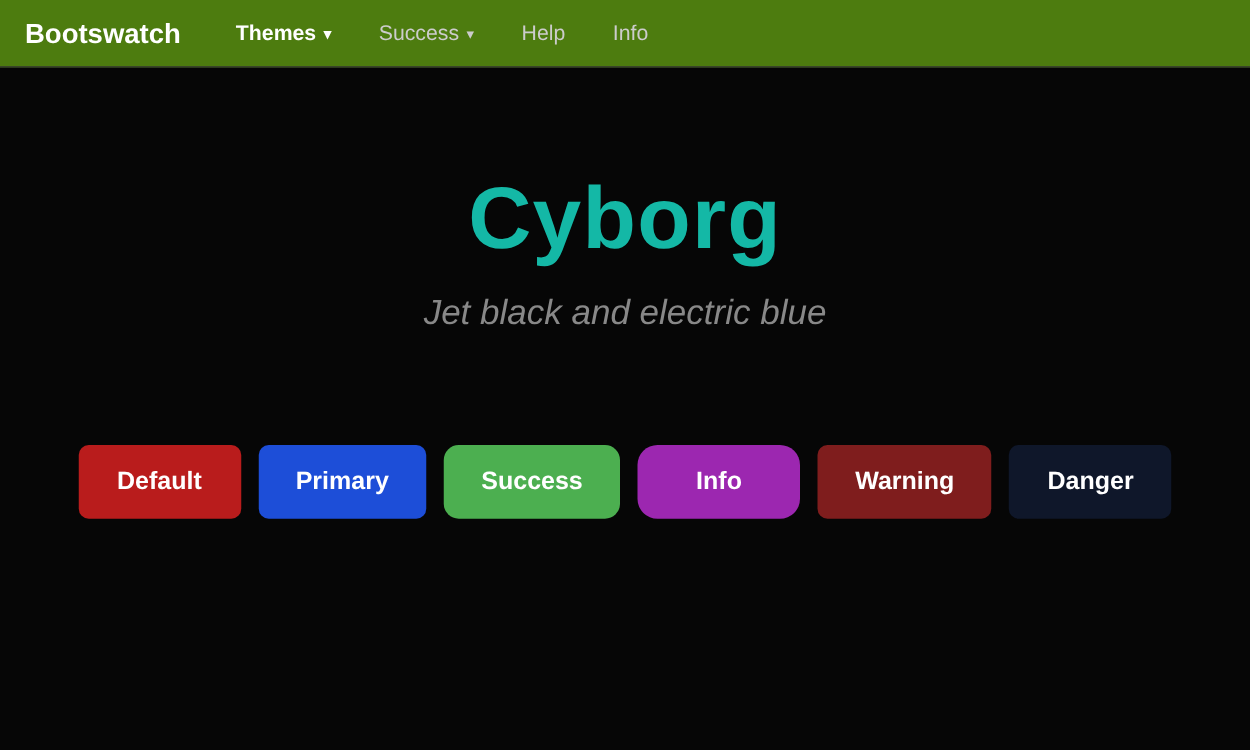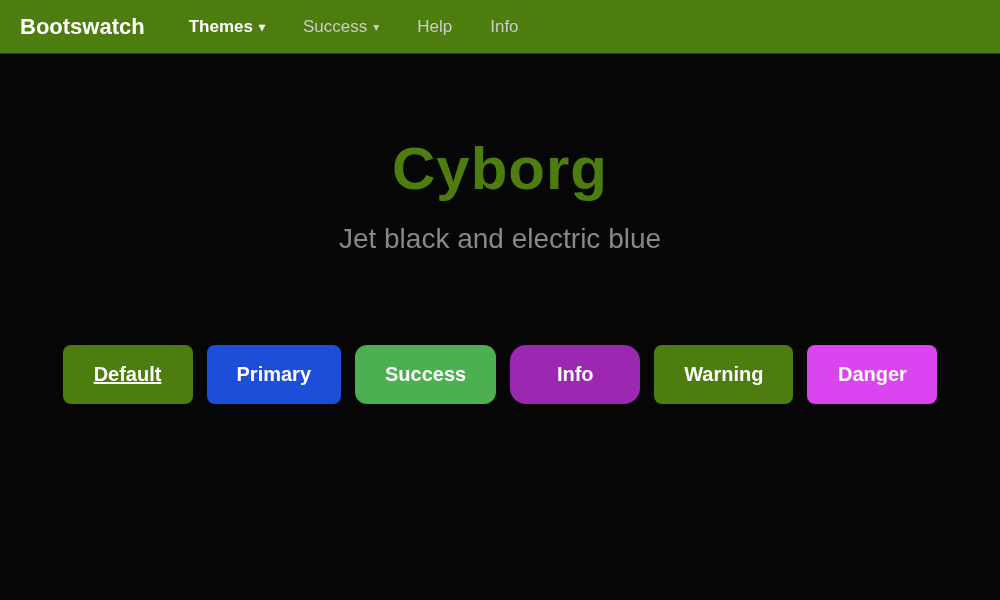--- a/index.html
+++ b/index.html
@@ -64,31 +64,32 @@
     .hero {
       display: flex;
       flex-direction: column;
       align-items: center;
       justify-content: center;
       padding-top: 80px;
       padding-bottom: 60px;
     }
 
     .hero-title {
-      color: #4d7c0f;
-      font-size: 60px;
+      color: #14b8a6;
+      font-size: 70px;
       font-weight: bold;
       letter-spacing: 1px;
       margin-bottom: 20px;
     }
 
     .hero-subtitle {
       color: #888888;
       font-size: 28px;
       font-weight: normal;
+      font-style: italic;
     }
 
     
     .buttons-section {
       display: flex;
       justify-content: center;
       align-items: center;
       gap: 14px;
       padding: 30px 20px;
     }
@@ -99,44 +100,43 @@
       border-radius: 8px;
       font-size: 20px;
       font-weight: bold;
       cursor: pointer;
       min-width: 130px;
       text-align: center;
       color: #ffffff;
     }
 
     .btn-default {
-      background-color: #4d7c0f;
-      text-decoration: underline;
+      background-color: #b91c1c;
     }
 
     .btn-primary {
       background-color: #1d4ed8;
     }
 
     .btn-success {
       background-color: #4CAF50;
       border-radius: 12px;
     }
 
     .btn-info {
       background-color: #9C27B0;
       border-radius: 16px;
     }
 
     .btn-warning {
-      background-color: #4d7c0f;
+      background-color: #7f1d1d;
     }
 
     .btn-danger {
-      background-color: #d946ef;
+      background-color: #0f172a;
     }
   </style>
 </head>
 <body>
 
 <nav class="navbar">
   <a class="navbar-brand">Bootswatch</a>
   <div class="nav-items">
     <a class="nav-item active">
       <span>Themes</span>

